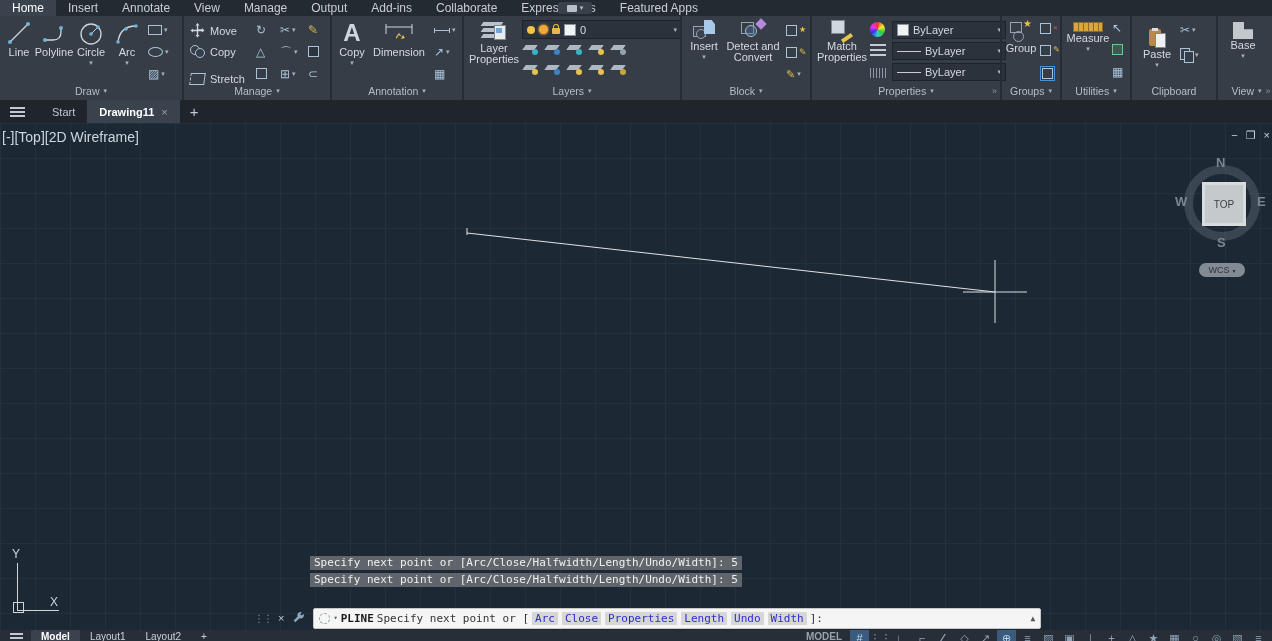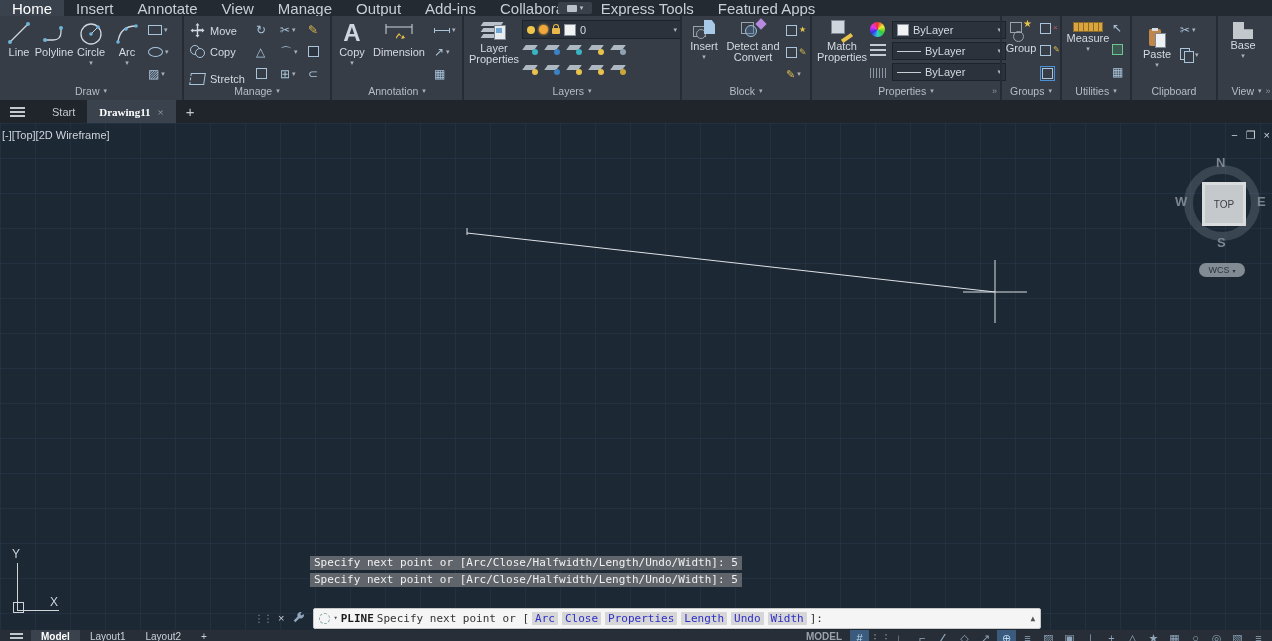--- a/index.html
+++ b/index.html
@@ -2,21 +2,21 @@
 <html><head>
 <meta charset="utf-8">
 <style>
   html,body{margin:0;padding:0;background:#10151b;}
   #app{position:relative;width:1272px;height:641px;overflow:hidden;
        font-family:"Liberation Sans",sans-serif;color:#d5dae0;font-size:11px;
        background:#1d2835;}
   .abs{position:absolute;}
   
   #tabbar{left:0;top:0;width:1272px;height:16px;background:#232a32;display:flex;align-items:stretch;}
-  .rtab{padding:0 12px;display:flex;align-items:center;color:#c9ced5;font-size:15px;cursor:default;}
+  .rtab{padding:0 12px;display:flex;align-items:center;color:#c9ced5;font-size:12px;cursor:default;}
   .rtab.active{background:#3a424d;color:#fff;}
   #tab-extra{left:558px;top:2px;width:34px;height:12px;background:#39404a;border-radius:2px;
              display:flex;align-items:center;justify-content:center;gap:3px;}
   #tab-extra .sq{width:10px;height:7px;background:#b9c0c8;border-radius:1px;}
   #tab-extra .c{font-size:7px;color:#b9c0c8;}
   
   #ribbon{left:0;top:16px;width:1272px;height:84px;background:#363d47;}
   .panel{position:absolute;top:0;height:68px;}
   .psep{position:absolute;top:0;width:2px;height:84px;background:#262c34;}
   .plabel{position:absolute;top:69px;height:15px;width:100%;text-align:center;color:#b6bdc5;font-size:10.5px;}
@@ -76,29 +76,29 @@
   .detico .o{position:absolute;left:4px;top:5px;width:10px;height:10px;border:1px solid #9fc0d8;border-radius:50%;background:rgba(80,120,160,.35);}
   .detico .d{position:absolute;right:0;top:0;width:8px;height:8px;background:#b78ae0;transform:rotate(45deg);}
   .matchico{position:relative;width:22px;height:20px;display:inline-block;}
   .matchico .s{position:absolute;left:0;top:0;width:12px;height:12px;background:#cfd6dd;border:1px solid #7f8892;}
   .matchico .b{position:absolute;right:0;bottom:0;width:12px;height:4px;background:#e8c24a;transform:rotate(-35deg);}
   
   #filebar{left:0;top:100px;width:1272px;height:23px;background:#20252c;display:flex;align-items:stretch;}
   #fhamb{width:30px;display:flex;flex-direction:column;justify-content:center;gap:2px;padding-left:10px;}
   #fhamb i{width:15px;height:2px;background:#c3c9cf;}
   .ftab{display:flex;align-items:center;padding:0 12px;color:#c3c9cf;}
-  .ftab.active{background:#3a424e;color:#fff;font-weight:bold;font-family:Liberation Serif, serif;}
+  .ftab.active{background:#3a424e;color:#fff;font-weight:bold;}
   .ftab .x{margin-left:7px;color:#9aa2ab;font-weight:normal;}
   .fplus{display:flex;align-items:center;padding:0 10px;color:#c3c9cf;font-size:15px;}
   
   #canvas{left:0;top:123px;width:1272px;height:507px;background:#1d2835;overflow:hidden;
     background-image:linear-gradient(rgba(88,118,158,.10) 1px,transparent 1px),
                      linear-gradient(90deg,rgba(88,118,158,.10) 1px,transparent 1px);
     background-size:35px 35px;}
-  #vplabel{left:2px;top:6px;color:#ced5dc;font-size:11px;}
+  #vplabel{left:2px;top:6px;color:#ced5dc;font-size:14px;}
   #winbtns{right:2px;top:6px;color:#cdd2d8;font-size:11px;display:flex;gap:8px;}
   
   #vc-ring{left:1184px;top:42px;width:58px;height:58px;border:9px solid rgba(160,172,184,.22);border-radius:50%;}
   .vc-letter{color:#7c8691;font-weight:bold;font-size:13px;}
   #vc-top{left:1202px;top:59px;width:38px;height:38px;background:#c6c9cb;border:3px solid #d9dbdd;
           display:flex;align-items:center;justify-content:center;color:#3a3f44;font-size:10px;}
   #wcs-pill{left:1199px;top:140px;width:46px;height:14px;background:rgba(148,156,163,.85);border-radius:7px;
             display:flex;align-items:center;justify-content:center;gap:3px;color:#2c3340;font-size:9px;}
   
   #cmdhist{left:310px;top:433px;display:flex;flex-direction:column;gap:3px;align-items:flex-start;}

